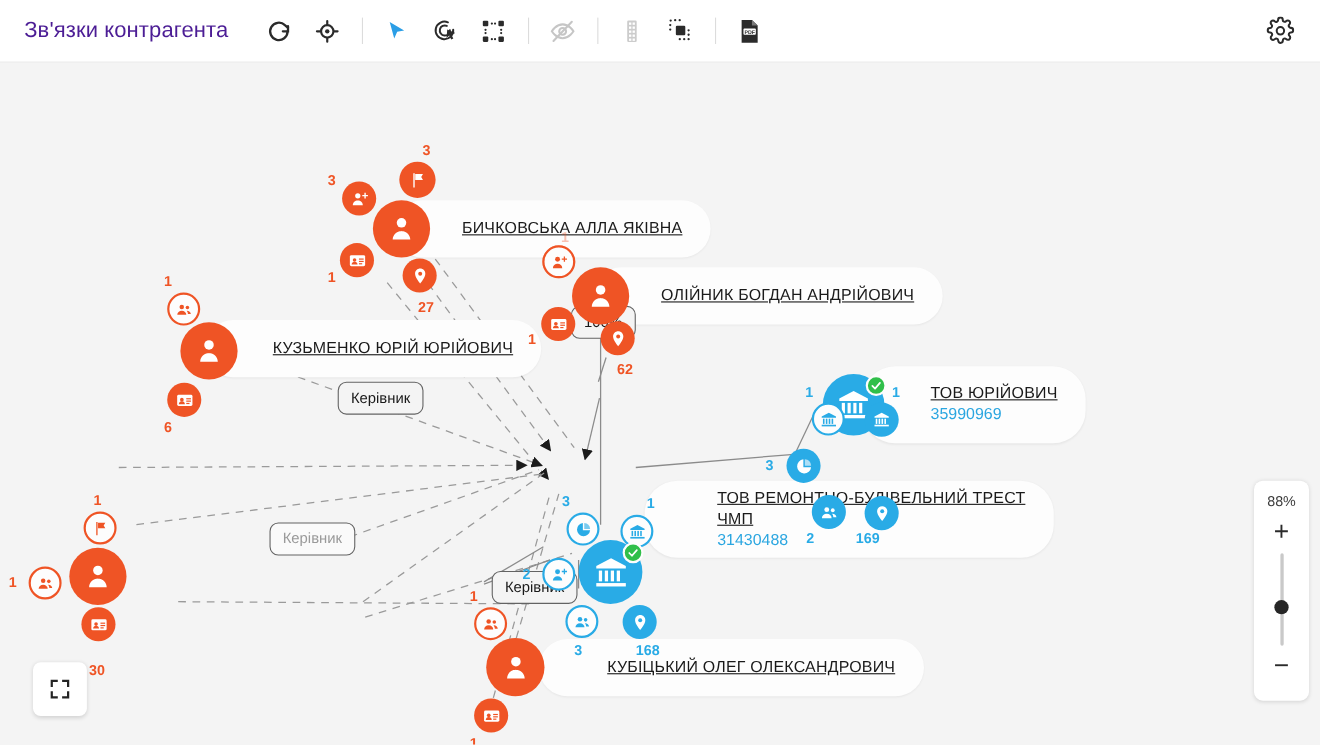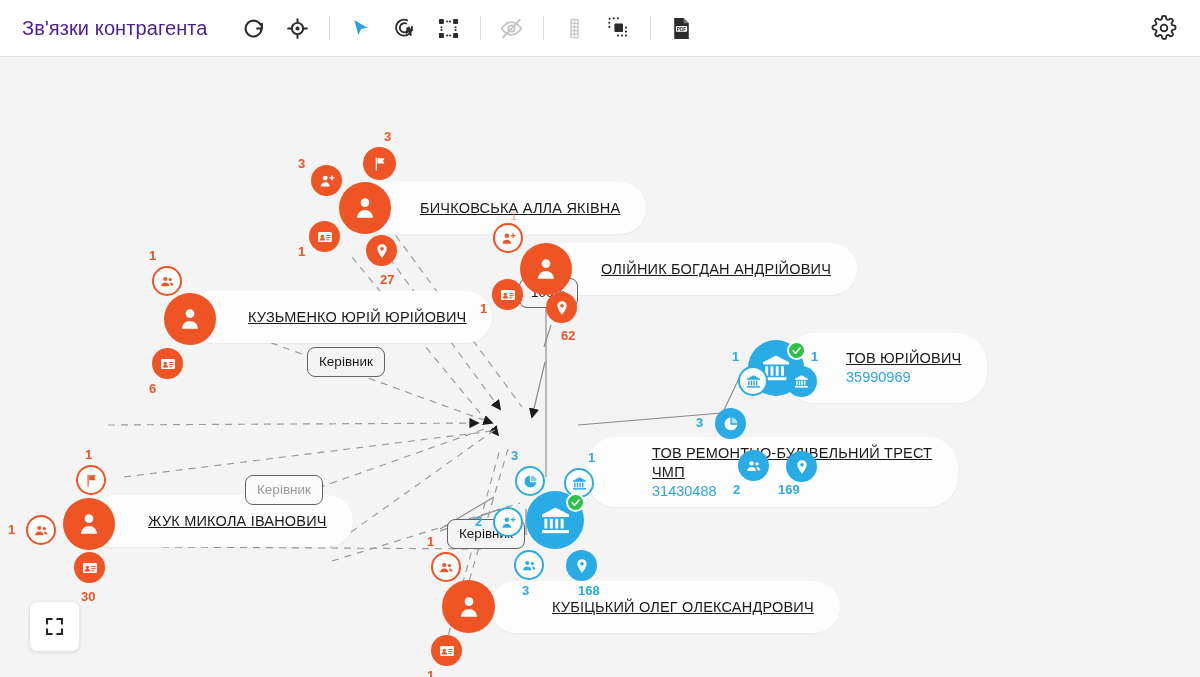--- a/index.html
+++ b/index.html
@@ -408,23 +408,20 @@
           <rect x="1.6" y="4.4" width="20.8" height="15.2" rx="2"></rect>
           <circle cx="8" cy="11" r="2.5" fill="#ef5425"></circle>
           <path d="M3.9 17.2c0-2.3 1.8-3.9 4.1-3.9s4.1 1.6 4.1 3.9Z" fill="#ef5425"></path>
           <rect x="14" y="9" width="6.4" height="1.6" fill="#ef5425"></rect>
           <rect x="14" y="12.2" width="6.4" height="1.6" fill="#ef5425"></rect>
           <rect x="14" y="15.4" width="4.4" height="1.6" fill="#ef5425"></rect>
         </svg>
     </div>
     <div class="cnt orange" style="left:149px; top:325px;">6</div>
 
-    <div class="pill" style="left:86px; top:438px;">
-      <div class="pill-name">ЖУК МИКОЛА ІВАНОВИЧ</div>
-    </div>
     <div class="node orange" style="left:63px; top:441px; width:52px; height:52px;">
       <svg width="26" height="26" viewBox="0 0 24 24" fill="#fff">
           <circle cx="12" cy="7" r="4"></circle>
           <path d="M4.6 21c.2-4.2 3.4-7.2 7.4-7.2s7.2 3 7.4 7.2ZM12 13.6l1.3 2.1-1.3 4-1.3-4Z"></path>
         </svg>
     </div>
     <div class="sat ghost-orange" style="left:76px; top:408px; width:30px; height:30px;">
       <svg width="15" height="15" viewBox="0 0 24 24">
           <path d="M5.6 2.4h1.9v19.2H5.6Z"></path>
           <path d="M8.2 3.4h10.6l-2.4 4 2.4 4H8.2Z"></path>
@@ -445,21 +442,21 @@
     <div class="sat orange" style="left:74px; top:495px; width:31px; height:31px;">
       <svg width="16" height="16" viewBox="0 0 24 24" fill="#fff">
           <rect x="1.6" y="4.4" width="20.8" height="15.2" rx="2"></rect>
           <circle cx="8" cy="11" r="2.5" fill="#ef5425"></circle>
           <path d="M3.9 17.2c0-2.3 1.8-3.9 4.1-3.9s4.1 1.6 4.1 3.9Z" fill="#ef5425"></path>
           <rect x="14" y="9" width="6.4" height="1.6" fill="#ef5425"></rect>
           <rect x="14" y="12.2" width="6.4" height="1.6" fill="#ef5425"></rect>
           <rect x="14" y="15.4" width="4.4" height="1.6" fill="#ef5425"></rect>
         </svg>
     </div>
-    <div class="cnt orange" style="left:81px; top:533px;">30</div>
+    <div class="cnt orange" style="left:81px; top:546px;">30</div>
 
     <div class="pill" style="left:490px; top:524px;">
       <div class="pill-name">КУБІЦЬКИЙ ОЛЕГ ОЛЕКСАНДРОВИЧ</div>
     </div>
     <div class="node orange" style="left:442px; top:523px; width:53px; height:53px;">
       <svg width="26" height="26" viewBox="0 0 24 24" fill="#fff">
           <circle cx="12" cy="7" r="4"></circle>
           <path d="M4.6 21c.2-4.2 3.4-7.2 7.4-7.2s7.2 3 7.4 7.2ZM12 13.6l1.3 2.1-1.3 4-1.3-4Z"></path>
         </svg>
     </div>
@@ -627,15 +624,23 @@
     <div class="chip" style="left:307px; top:290px;">Керівник</div>
     <div class="chip faded" style="left:245px; top:418px;">Керівник</div>
     <div class="chip" style="left:447px; top:462px;">Керівник</div>
 
     <div class="fsbtn">
       <svg width="21" height="21" viewBox="0 0 24 24" fill="none" stroke="#242424" stroke-width="2.3" stroke-linecap="square">
         <path d="M3.5 8.6V3.5h5.1M15.4 3.5h5.1v5.1M20.5 15.4v5.1h-5.1M8.6 20.5H3.5v-5.1"></path>
       </svg>
     </div>
 
+    <div class="zoompanel">
+      <div class="zoom-pct">88%</div>
+      <div class="zoom-plus">+</div>
+      <div class="zoom-track">
+        <div class="zoom-thumb" style="top:58%;"></div>
+      </div>
+      <div class="zoom-minus">−</div>
+    </div>
 
   </div>
 </div>
 
 </body></html>

